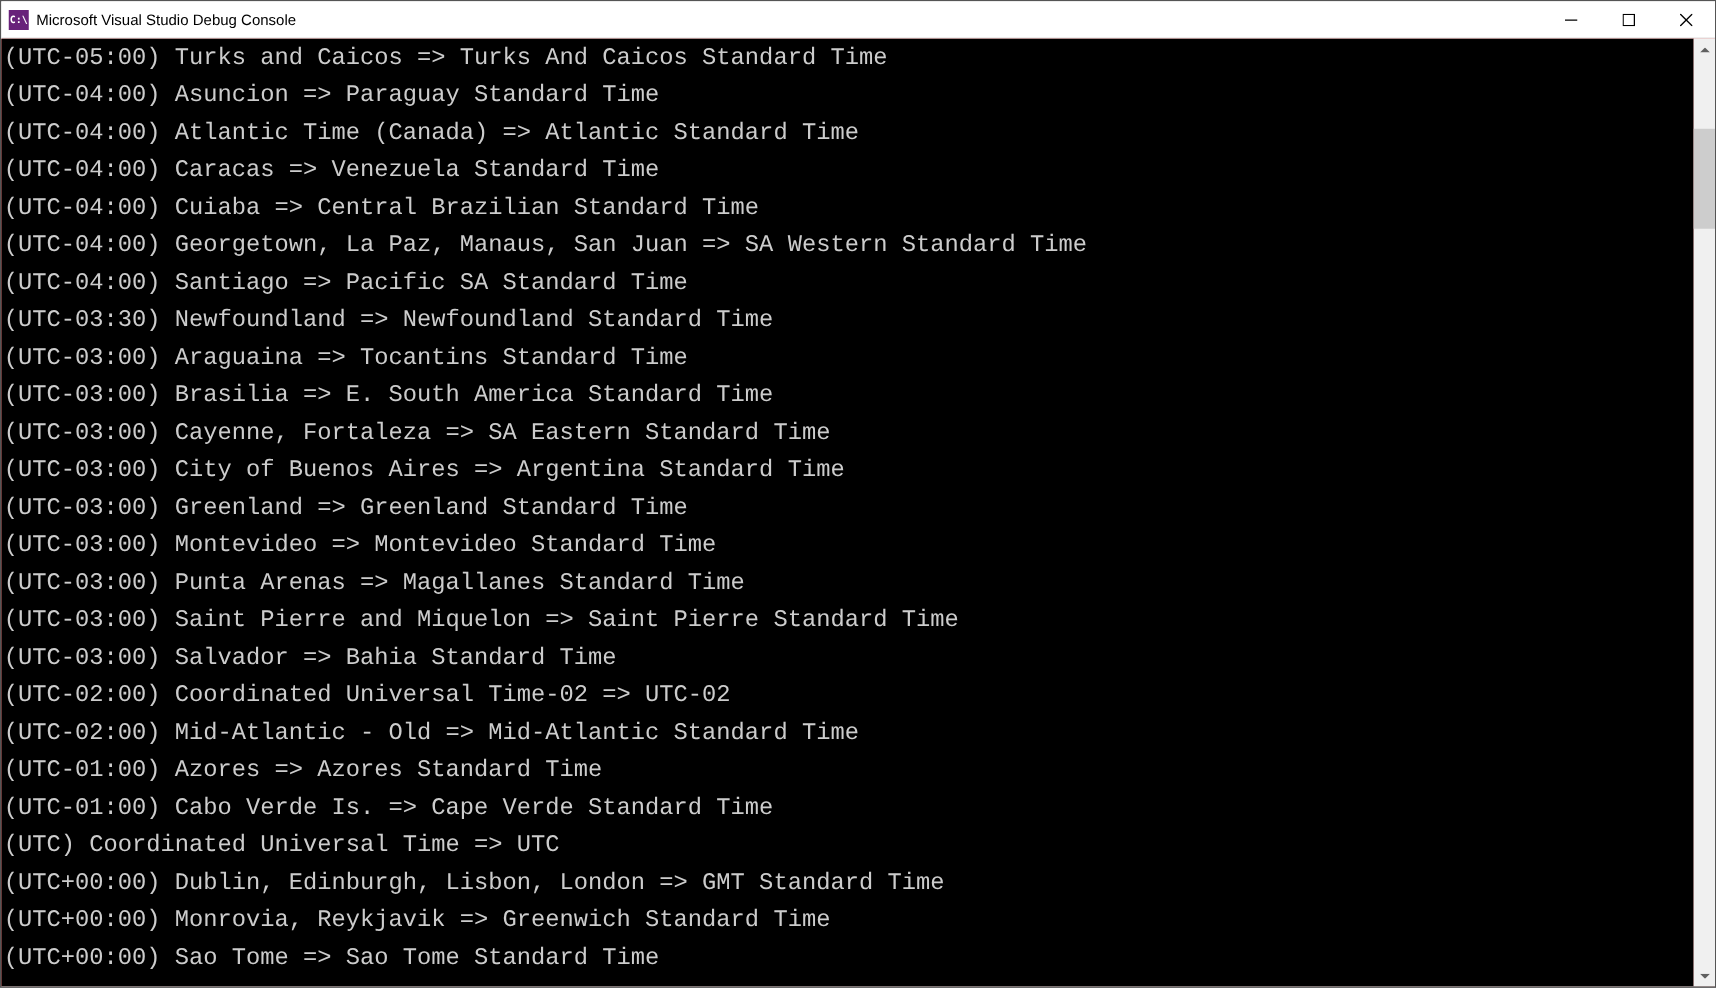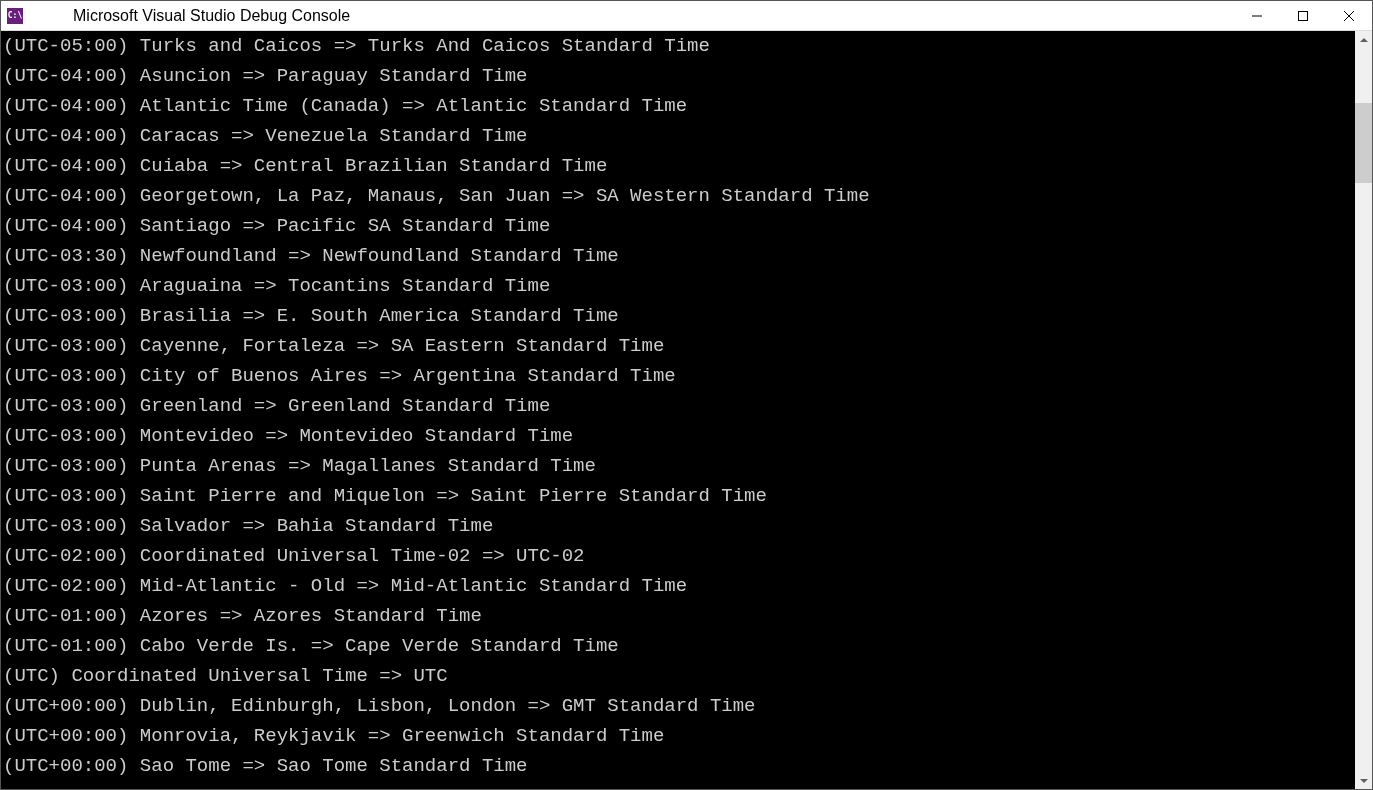--- a/index.html
+++ b/index.html
@@ -31,23 +31,22 @@
       display: flex;
       align-items: center;
       justify-content: center;
       color: #fff;
       font-size: 8px;
       font-weight: bold;
       font-family: Consolas, monospace;
     }
     .titlebar-title {
       flex: 1;
-      font-size: 16px;
+      font-size: 12px;
       color: #000;
-      margin-left: 44px;
     }
     .titlebar-controls {
       display: flex;
       height: 100%;
     }
     .titlebar-btn {
       width: 46px;
       height: 100%;
       display: flex;
       align-items: center;

